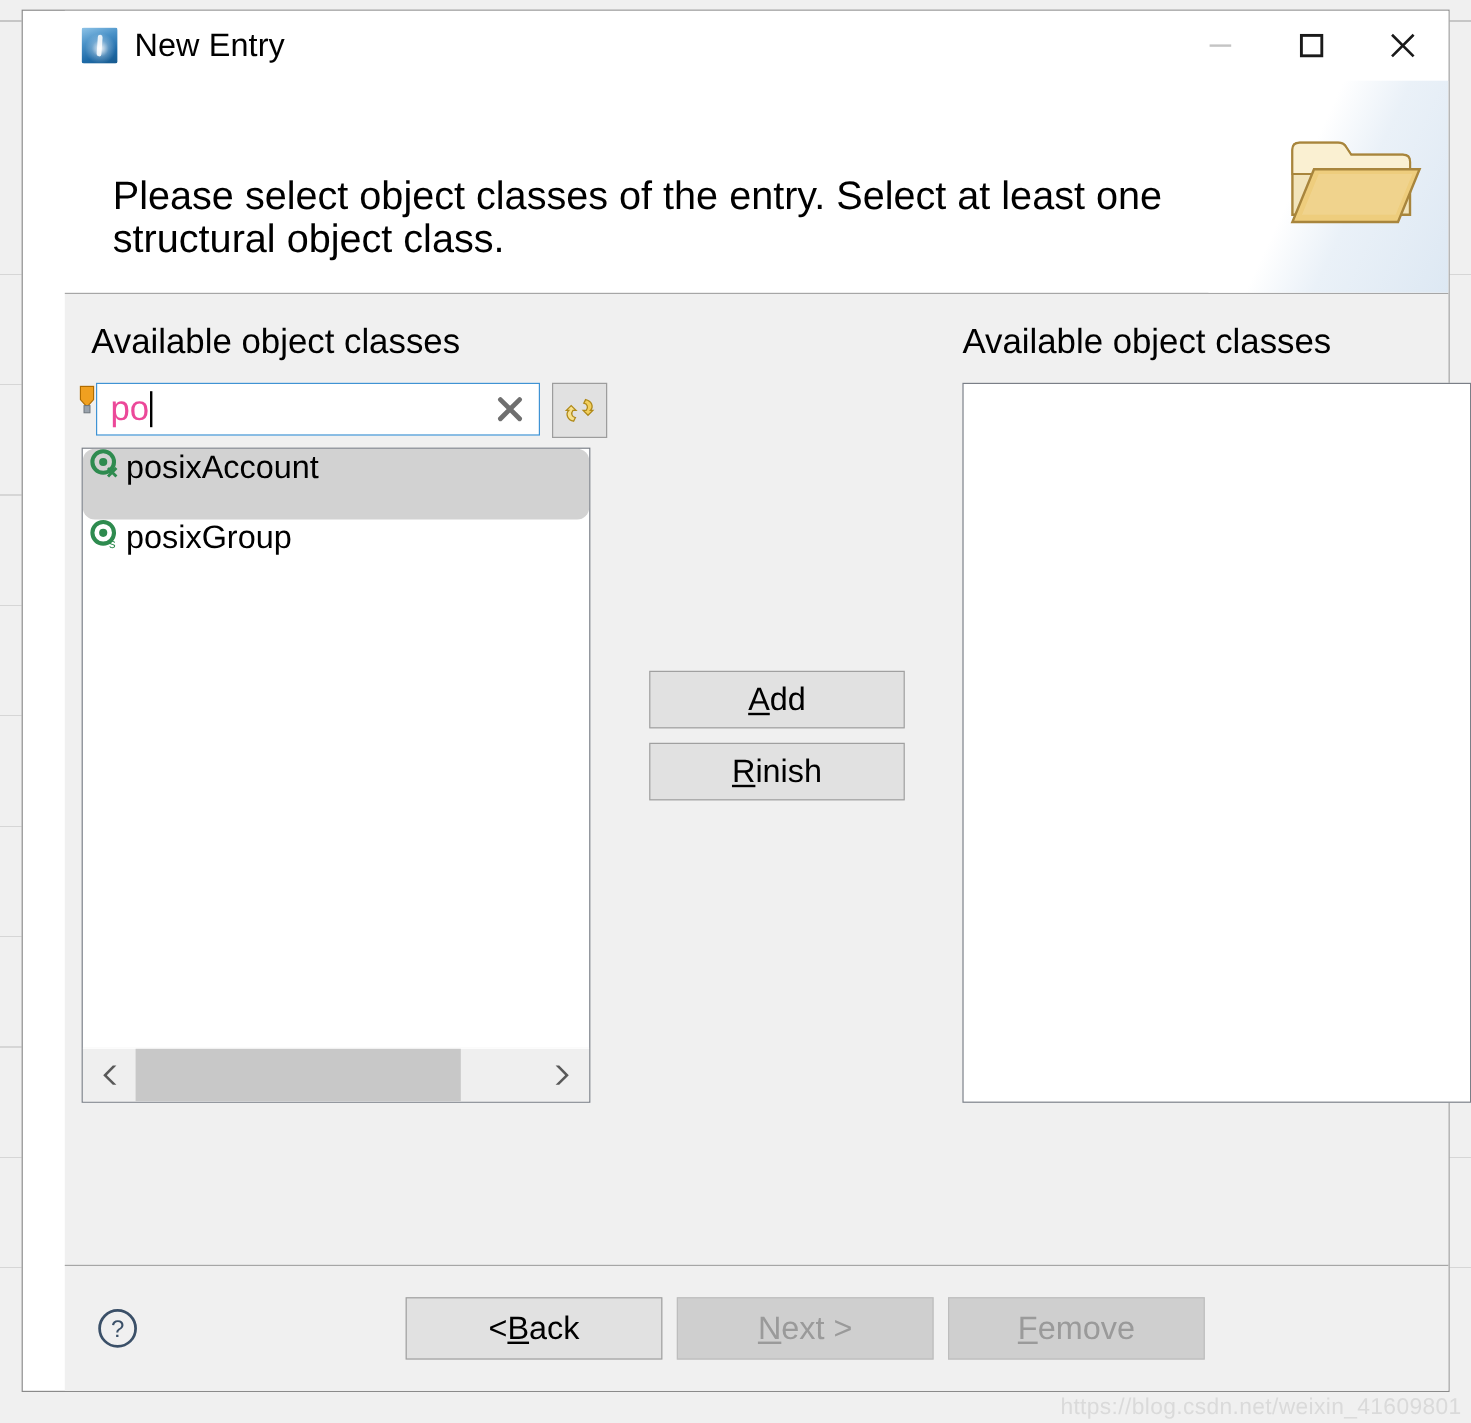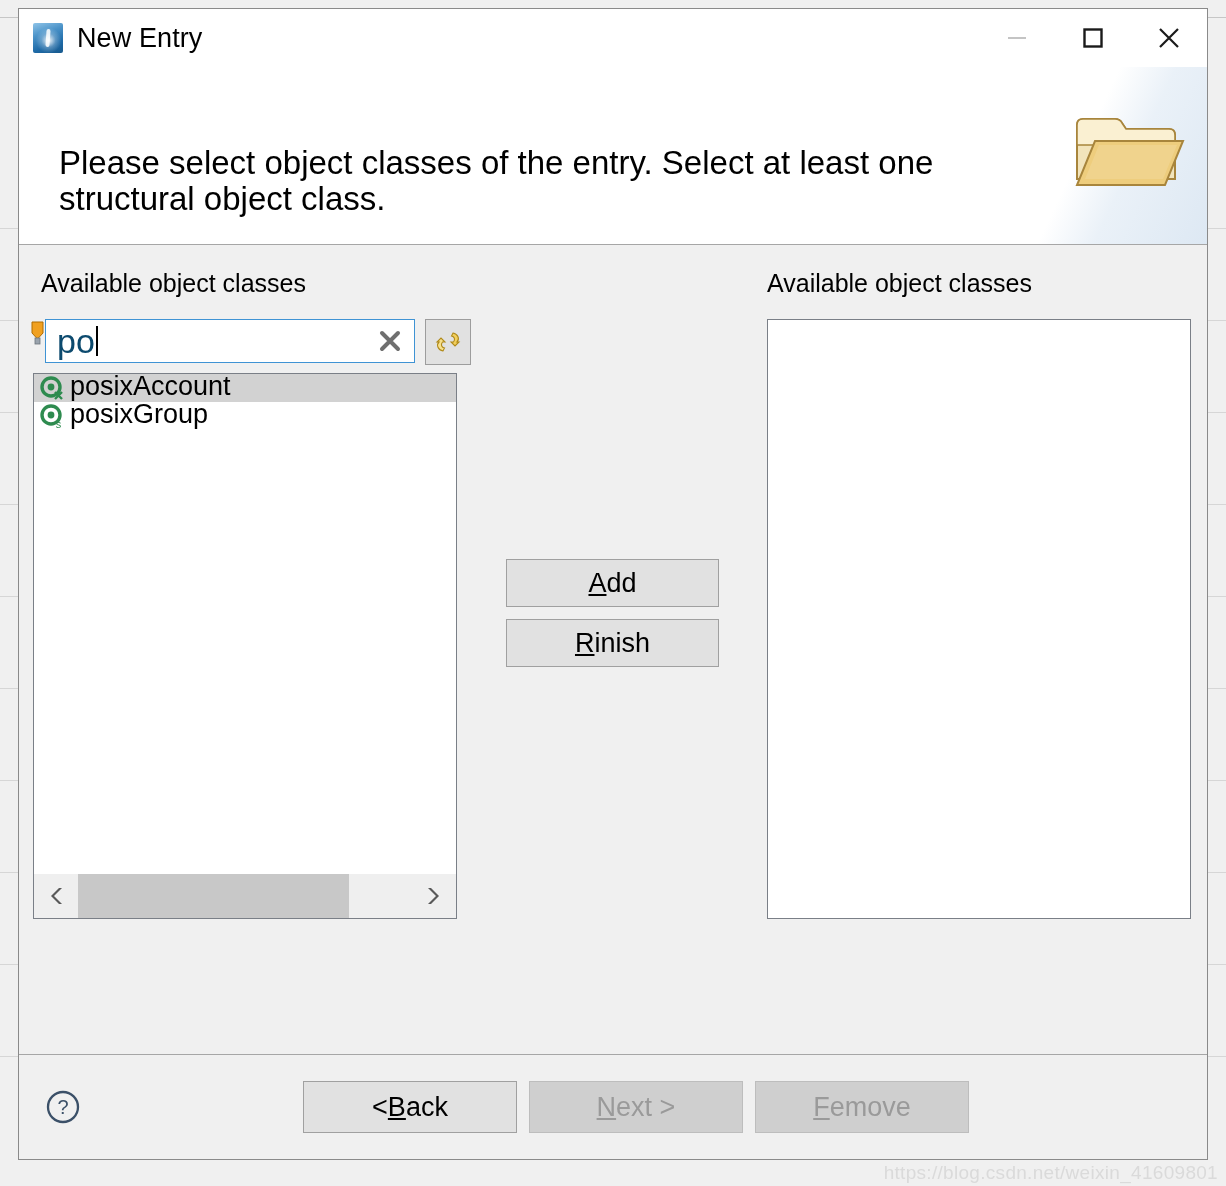--- a/index.html
+++ b/index.html
@@ -41,20 +41,21 @@
     position: absolute;
     left: 18px;
     top: 8px;
     width: 1190px;
     height: 1152px;
     background: #ffffff;
     border: 1px solid #8a8a8a;
     box-sizing: border-box;
     display: flex;
     flex-direction: column;
+    padding-left: 35px;
   }
   
   .titlebar {
     height: 58px;
     min-height: 58px;
     background: #ffffff;
     display: flex;
     align-items: center;
     position: relative;
   }
@@ -143,21 +144,21 @@
     height: 86px;
   }
   
   .body {
     flex: 1;
     background: #f0f0f0;
     position: relative;
   }
   .col-label {
     position: absolute;
-    font-size: 25px;
+    font-size: 29px;
     color: #000000;
     white-space: nowrap;
   }
   .label-available { left: 22px; top: 24px; }
   .label-selected  { left: 748px; top: 24px; }
 
   
   .filter-row {
     position: absolute;
     left: 12px;
@@ -177,22 +178,22 @@
     position: relative;
     width: 370px;
     height: 44px;
     background: #ffffff;
     border: 1px solid #3f93d4;
     box-sizing: border-box;
     display: flex;
     align-items: center;
   }
   .search-text {
-    font-size: 34px;
-    color: #0c4a6e;
+    font-size: 29px;
+    color: #ec4899;
     margin-left: 11px;
     white-space: nowrap;
     position: relative;
   }
   .caret {
     display: inline-block;
     width: 2px;
     height: 30px;
     background: #000;
     vertical-align: -6px;
@@ -223,27 +224,28 @@
     left: 14px;
     top: 128px;
     width: 424px;
     height: 546px;
     background: #ffffff;
     border: 1px solid #7a7f87;
     box-sizing: border-box;
     overflow: hidden;
   }
   .list-row {
-    height: 28px;
-    display: flex;
-    align-items: flex-end;
+    height: 59px;
+    display: flex;
+    align-items: flex-start;
     padding-left: 6px;
     font-size: 27px;
     color: #000000;
     box-sizing: border-box;
+    border-radius: 10px;
   }
   .list-row.selected { background: #d2d2d2; }
   .oc-icon {
     width: 26px; height: 26px;
     margin-right: 4px;
     flex: none;
   }
   .hscroll {
     position: absolute;
     left: 0; right: 0; bottom: 0;

